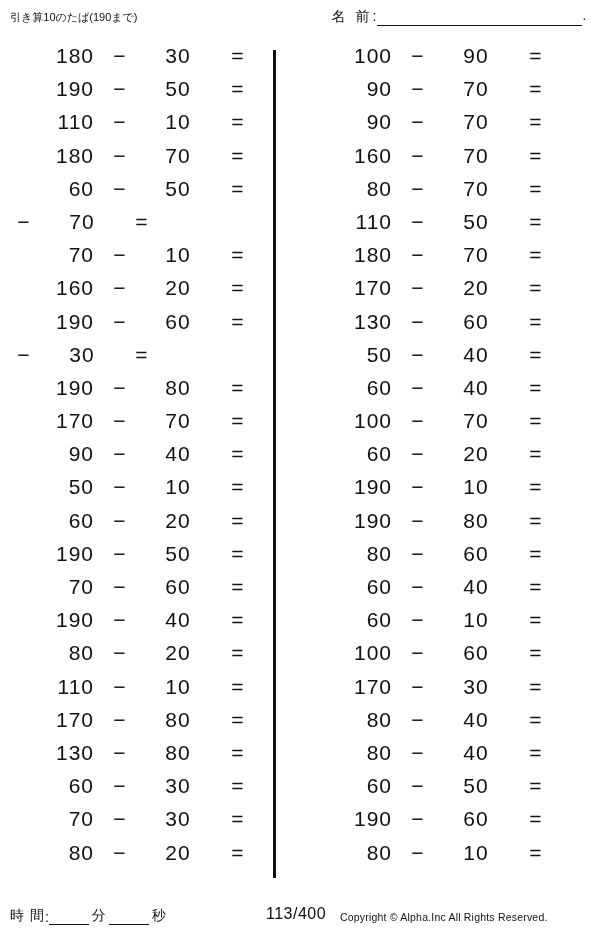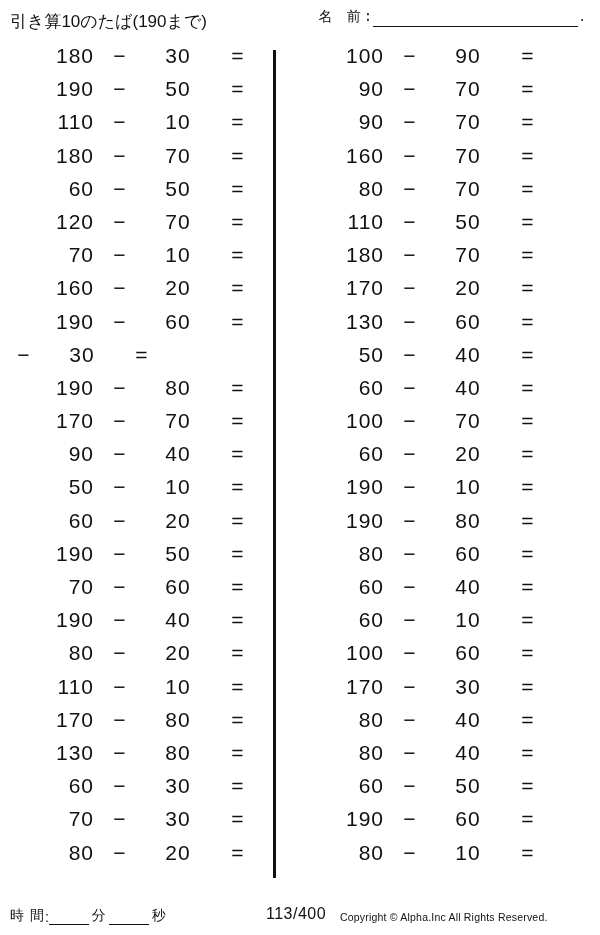--- a/index.html
+++ b/index.html
@@ -28,32 +28,31 @@
     position: absolute;
     top: 8px;
     left: 0;
     width: 600px;
     height: 26px;
   }
   .header-title {
     position: absolute;
     left: 10px;
     top: 2px;
-    font-size: 17px;
+    font-size: 11px;
     letter-spacing: 0px;
     white-space: nowrap;
   }
   .name-area {
     position: absolute;
     right: 14px;
     top: 0px;
     display: flex;
-    align-items: center;
+    align-items: flex-start;
     white-space: nowrap;
-    font-family: Liberation Mono, monospace;
   }
   .name-label {
     font-size: 14px;
     letter-spacing: 3px;
     padding-bottom: 1px;
   }
   .name-colon {
     font-size: 14px;
     padding-bottom: 1px;
   }
@@ -84,21 +83,21 @@
     width: 3px;
     height: 828px;
     background: #111111;
   }
   .column {
     position: absolute;
     top: 0;
     width: 268px;
   }
   .col-left  { left: 2px; }
-  .col-right { left: 292px; }
+  .col-right { left: 300px; }
 
   .prob-row {
     display: flex;
     align-items: baseline;
     height: 33.2px;
     font-size: 21px;
     letter-spacing: 1px;
   }
   .cell-a {
     width: 92px;
@@ -219,21 +218,20 @@
           <span class="cell-ans"></span>
         </div>
         <div class="prob-row">
           <span class="cell-a">60</span>
           <span class="cell-op">−</span>
           <span class="cell-b">50</span>
           <span class="cell-eq">=</span>
           <span class="cell-ans"></span>
         </div>
         <div class="prob-row">
-          <span class="cell-a">120</span>
           <span class="cell-op">−</span>
           <span class="cell-b">70</span>
           <span class="cell-eq">=</span>
           <span class="cell-ans"></span>
         </div>
         <div class="prob-row">
           <span class="cell-a">70</span>
           <span class="cell-op">−</span>
           <span class="cell-b">10</span>
           <span class="cell-eq">=</span>

